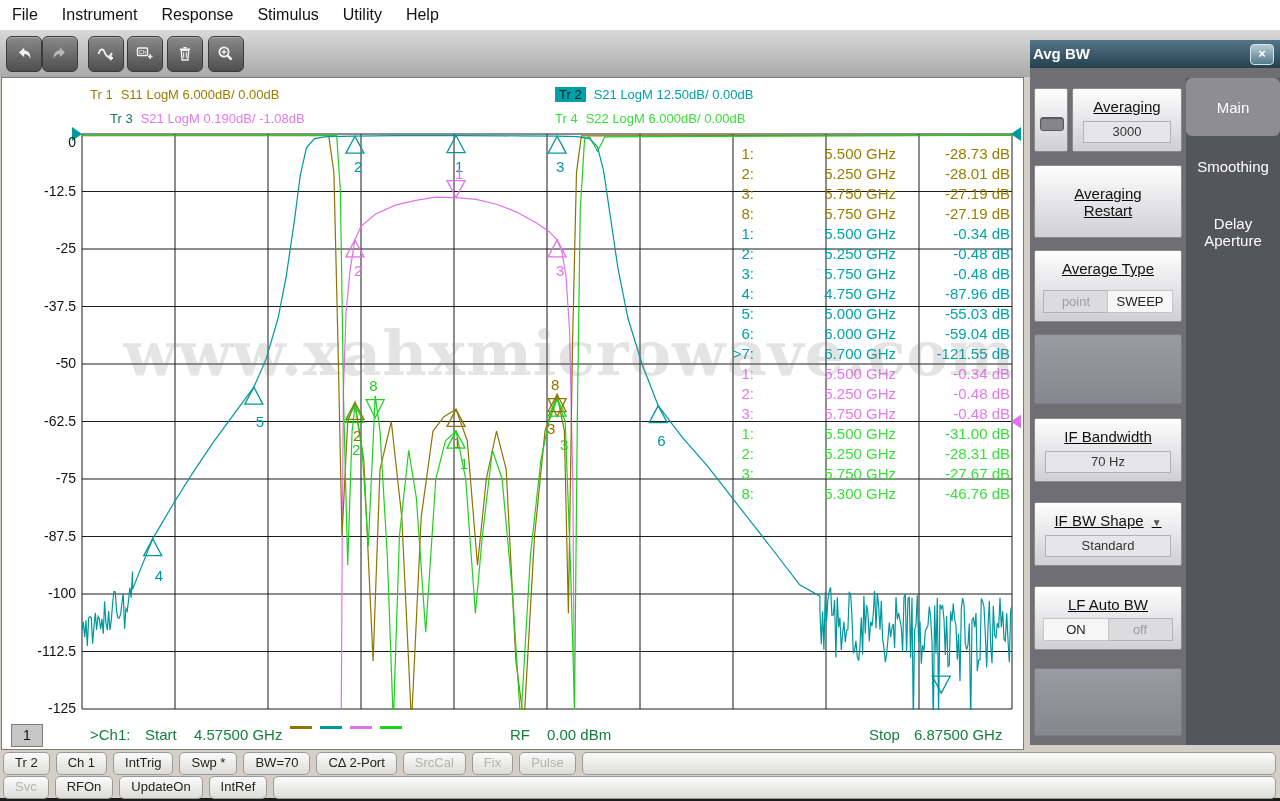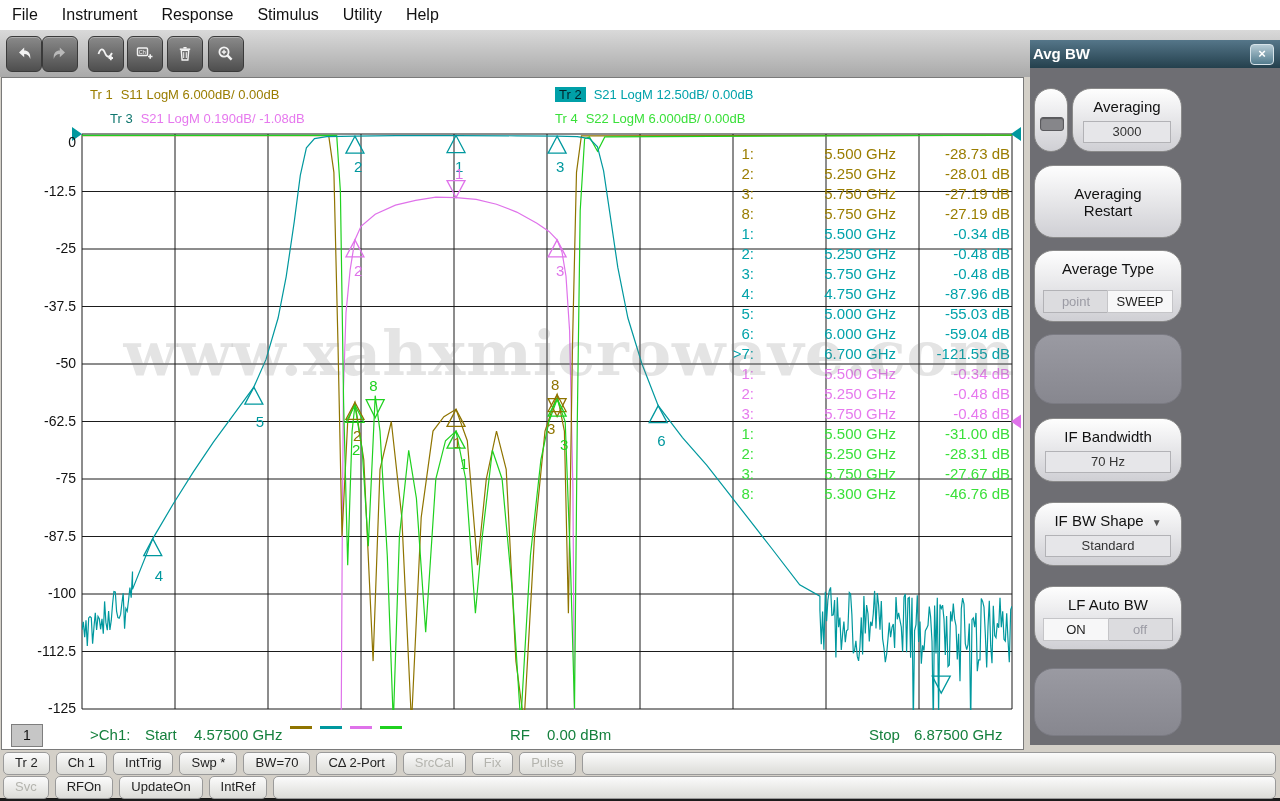--- a/index.html
+++ b/index.html
@@ -36,22 +36,22 @@
   .legend-dash{position:absolute;top:11px;width:22px;height:3px;}
   #chanbox{position:absolute;left:9px;top:646px;width:30px;height:21px;background:#c6c6c6;border:1px solid #7e7e7e;
     text-align:center;font-size:14px;line-height:21px;color:#111;z-index:16;}
 
   
   #panel{position:absolute;left:1030px;top:40px;width:250px;height:705px;background:#6e6e73;}
   #panel-title{position:absolute;left:0;top:0;width:250px;height:28px;background:linear-gradient(#557689,#24404d);
     color:#fff;font-size:15px;font-weight:bold;line-height:28px;padding-left:3px;box-sizing:border-box;}
   #panel-close{position:absolute;right:6px;top:4px;width:22px;height:19px;border:1px solid #d7e3e9;border-radius:4px;
     background:linear-gradient(#b6cbd5,#527b8d);color:#fff;font-size:13px;font-weight:bold;text-align:center;line-height:18px;}
-  .pbtn{position:absolute;left:4px;width:148px;border:1px solid #8a8a8a;border-radius:19px;
-    background:linear-gradient(#fefefe,#cfcfd4);box-sizing:border-box;}
+  .pbtn{position:absolute;left:4px;width:148px;border:1px solid #8a8a8a;border-radius:2px;
+    background:linear-gradient(#fefefe,#cfcfd4);box-sizing:border-box;text-decoration:underline;}
   .pbtn .plab{text-align:center;font-size:15px;color:#111;margin-top:9px;}
   .pbtn .pval{position:absolute;left:10px;right:10px;bottom:8px;height:20px;background:#e6e6e9;border:1px solid #b2b2b6;
     text-align:center;font-size:13px;line-height:20px;color:#333;}
   .pbtn.empty{background:linear-gradient(#9a9aa2,#87878f);border-color:#7b7b83;}
   .pbtn.led-btn{width:34px;}
   .led{position:absolute;left:5px;top:28px;width:22px;height:12px;border-radius:3px;background:#86868a;
     border:1px solid #5a5a5e;box-shadow:inset 0 1px 1px rgba(0,0,0,.35);}
   .pseg{position:absolute;left:8px;right:8px;bottom:8px;height:21px;display:flex;background:#dcdcdf;
     border:1px solid #b2b2b6;}
   .pseg span{flex:1;text-align:center;font-size:13px;line-height:21px;color:#9b9ba4;}
@@ -340,20 +340,25 @@
         </div>
         <div class="pbtn" style="top: 546px; height: 64px;">
           <div class="plab">LF Auto BW</div>
           <div class="pseg">
             <span class="on">ON</span>
             <span>off</span>
           </div>
         </div>
         <div class="pbtn empty" style="top: 628px; height: 68px;"></div>
       </div>
+    <div id="tabcol">
+        <div class="tab active" style="top: 0px; height: 58px;">Main</div>
+        <div class="tab" style="top: 61px; height: 54px;">Smoothing</div>
+        <div class="tab" style="top: 123px; height: 62px;">Delay Aperture</div>
+      </div>
   </div>
 
   <div id="brow1" class="brow">
       <div class="bbtn">Tr 2</div>
       <div class="bbtn">Ch 1</div>
       <div class="bbtn">IntTrig</div>
       <div class="bbtn">Swp *</div>
       <div class="bbtn">BW=70</div>
       <div class="bbtn">CΔ 2-Port</div>
       <div class="bbtn dis">SrcCal</div>

